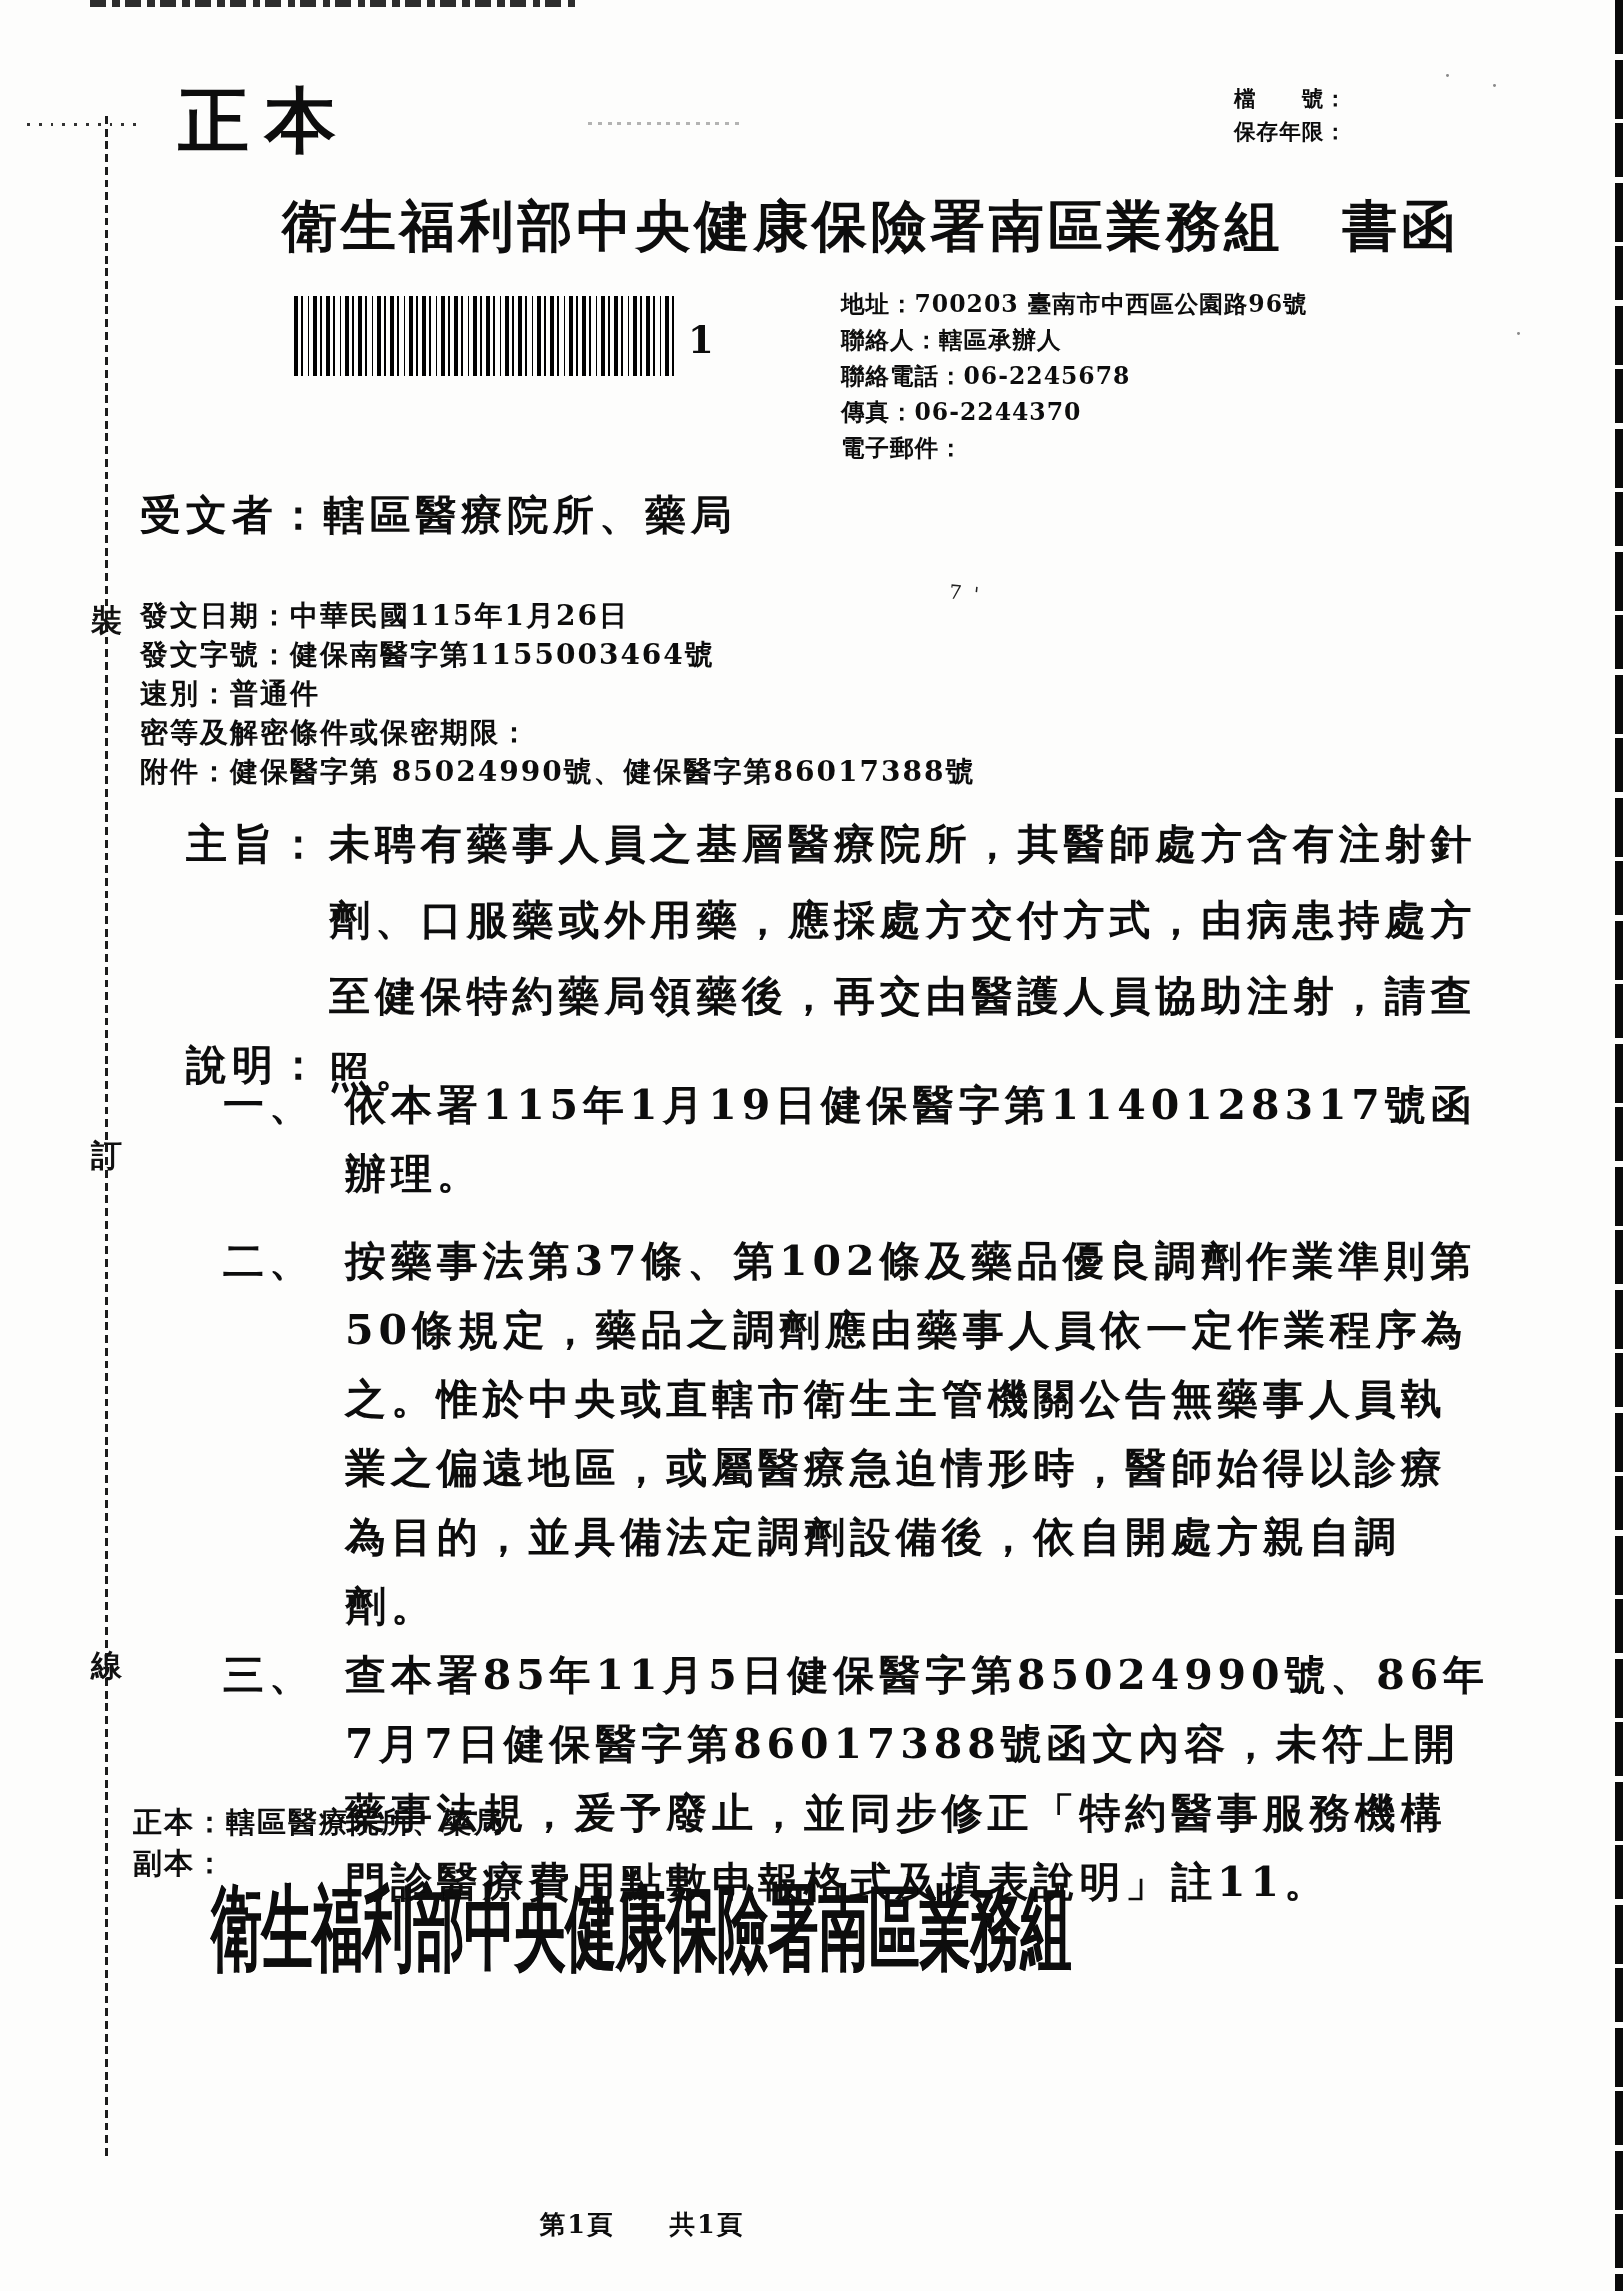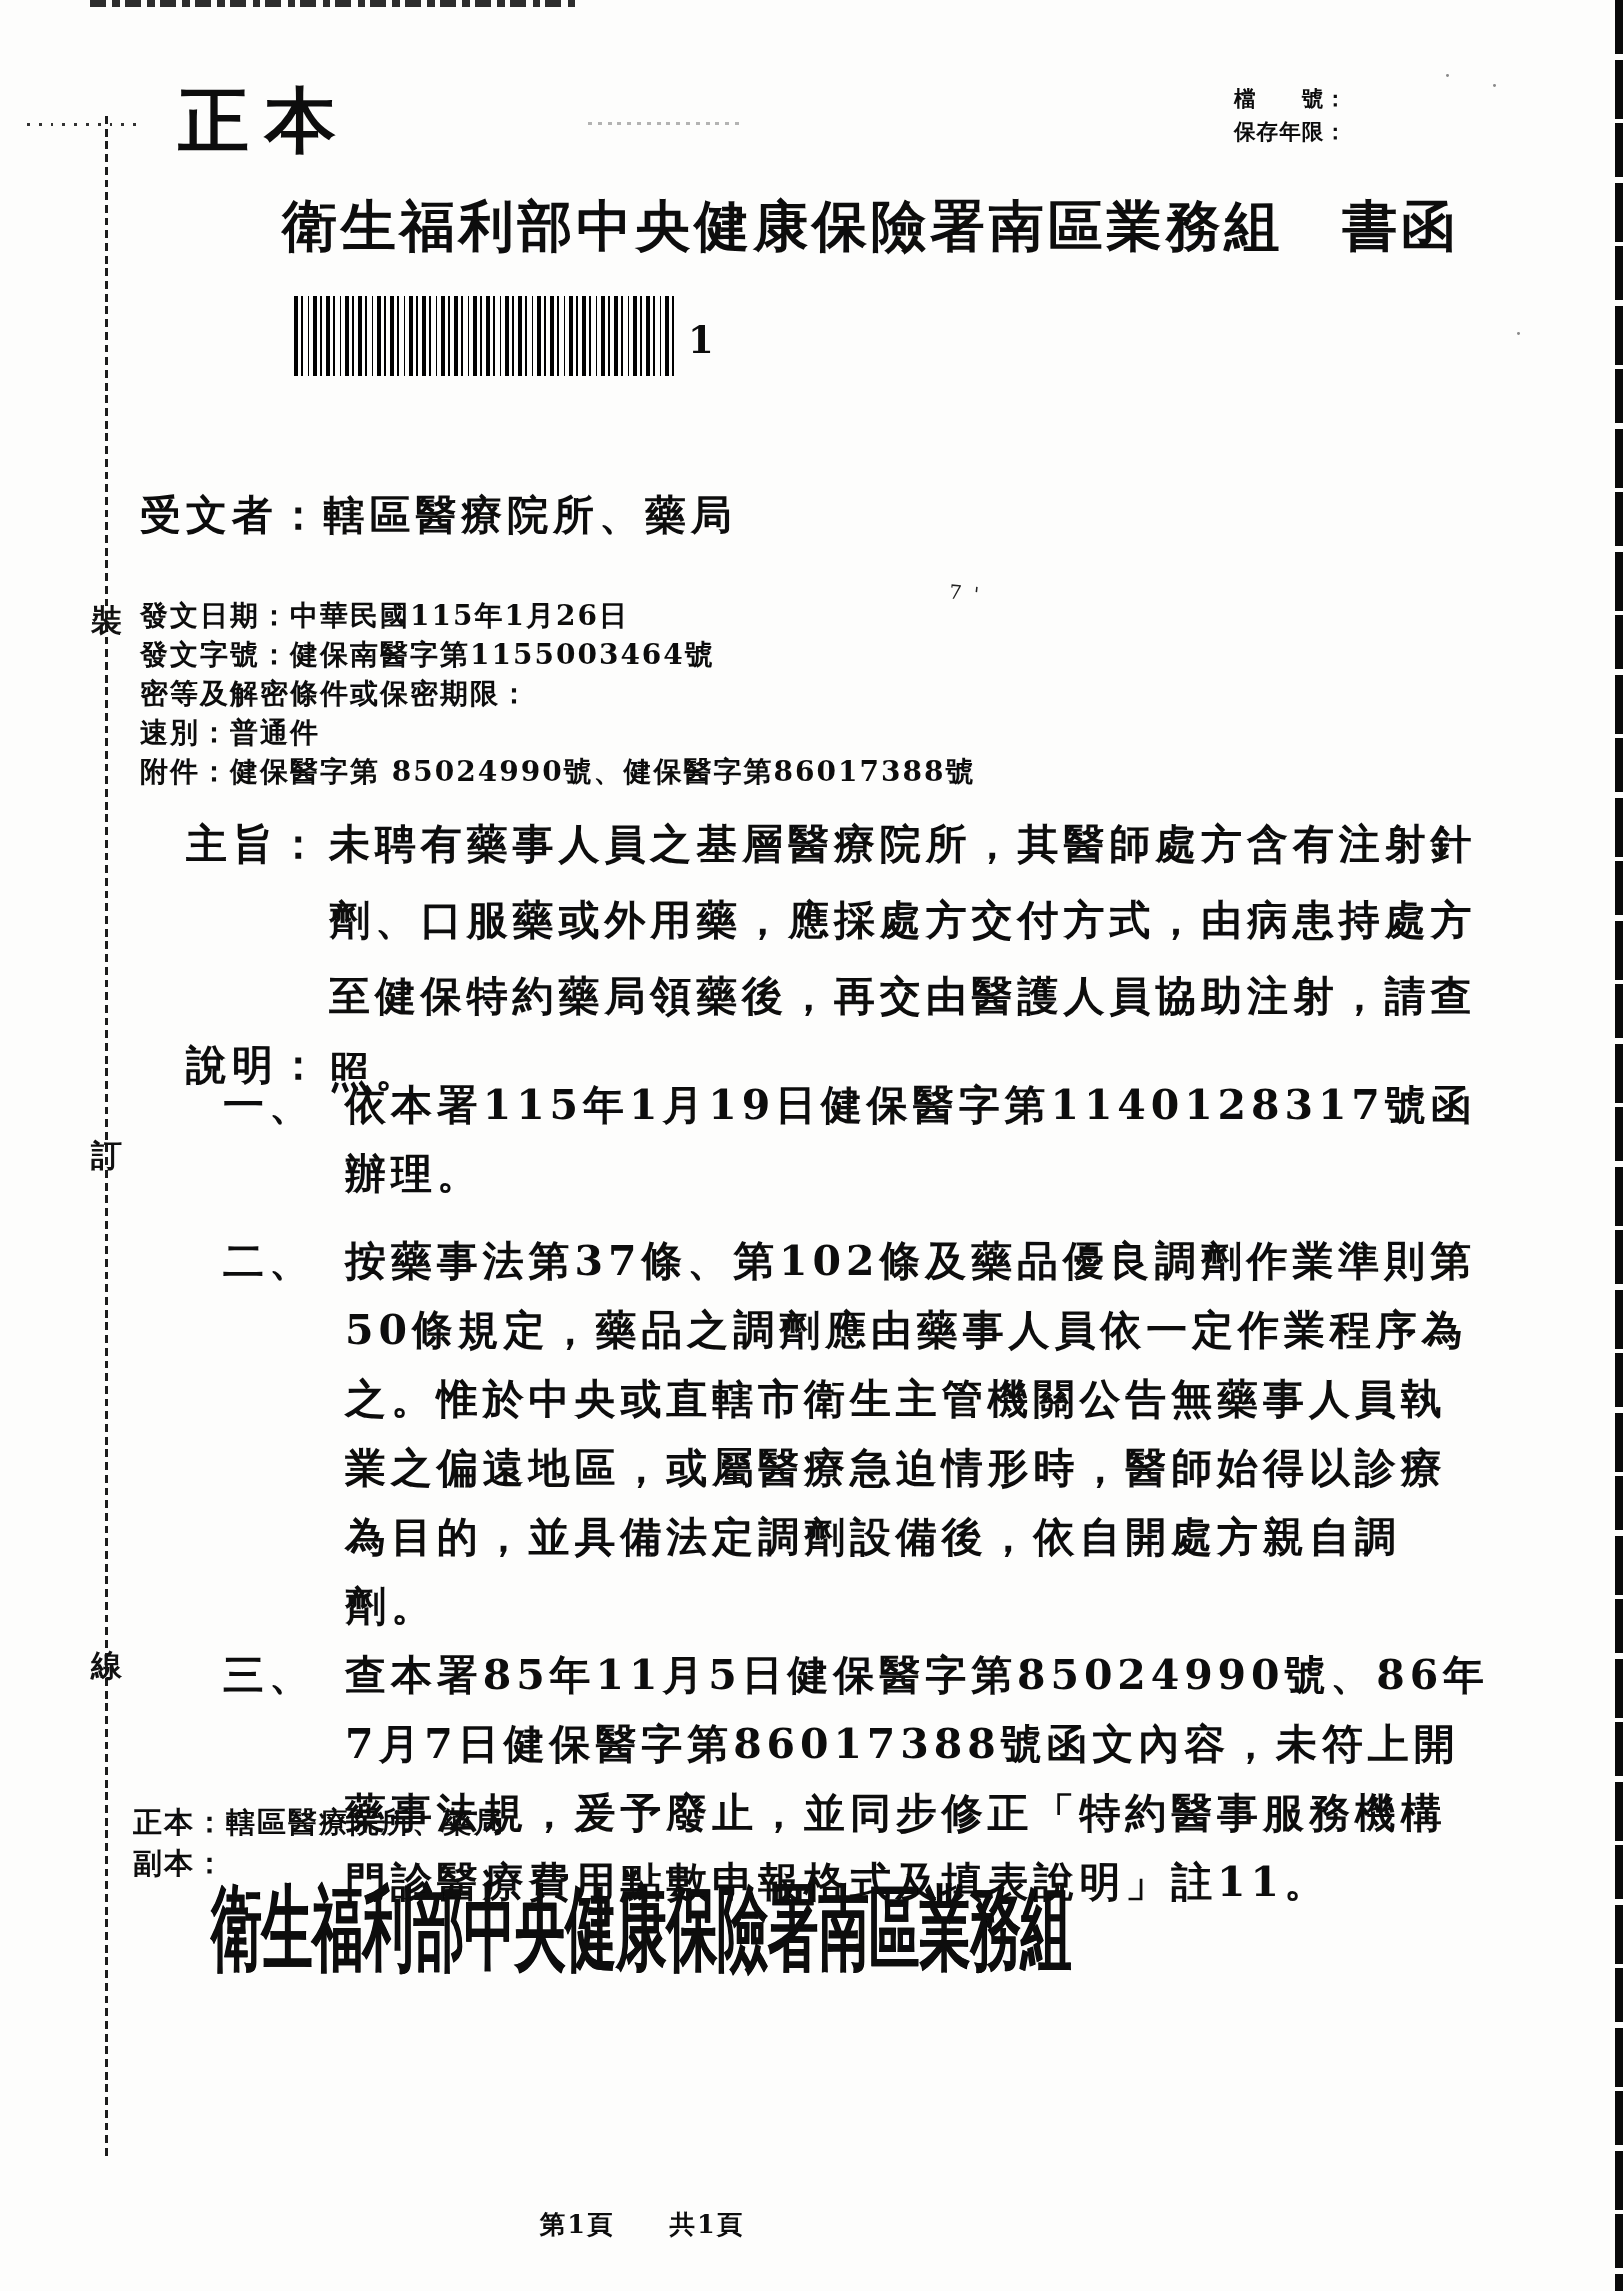--- a/index.html
+++ b/index.html
@@ -133,27 +133,34 @@
   <div class="copy-type">正本</div>
   <div class="file-block">
     <div>檔　　號：</div>
     <div>保存年限：</div>
   </div>
   <h1 class="org-title">衛生福利部中央健康保險署南區業務組　書函</h1>
 
   <div class="barcode"></div>
   <div class="barcode-num">1</div>
 
+  <div class="contact">
+    <div>地址：700203 臺南市中西區公園路96號</div>
+    <div>聯絡人：轄區承辦人</div>
+    <div>聯絡電話：06-2245678</div>
+    <div>傳真：06-2244370</div>
+    <div>電子郵件：</div>
+  </div>
 
   <div class="recipient">受文者：轄區醫療院所、藥局</div>
   <div class="meta">
     <div>發文日期：中華民國115年1月26日</div>
     <div>發文字號：健保南醫字第1155003464號</div>
+    <div>速別：普通件</div>
     <div>密等及解密條件或保密期限：</div>
-    <div>速別：普通件</div>
     <div>附件：健保醫字第 85024990號、健保醫字第86017388號</div>
   </div>
 
   <div class="subject hang">
     <span class="lbl">主旨：</span>
     <span class="txt">未聘有藥事人員之基層醫療院所，其醫師處方含有注射針劑、口服藥或外用藥，應採處方交付方式，由病患持處方至健保特約藥局領藥後，再交由醫護人員協助注射，請查照。</span>
   </div>
 
   <div class="expl-label">說明：</div>
   <div class="items">

